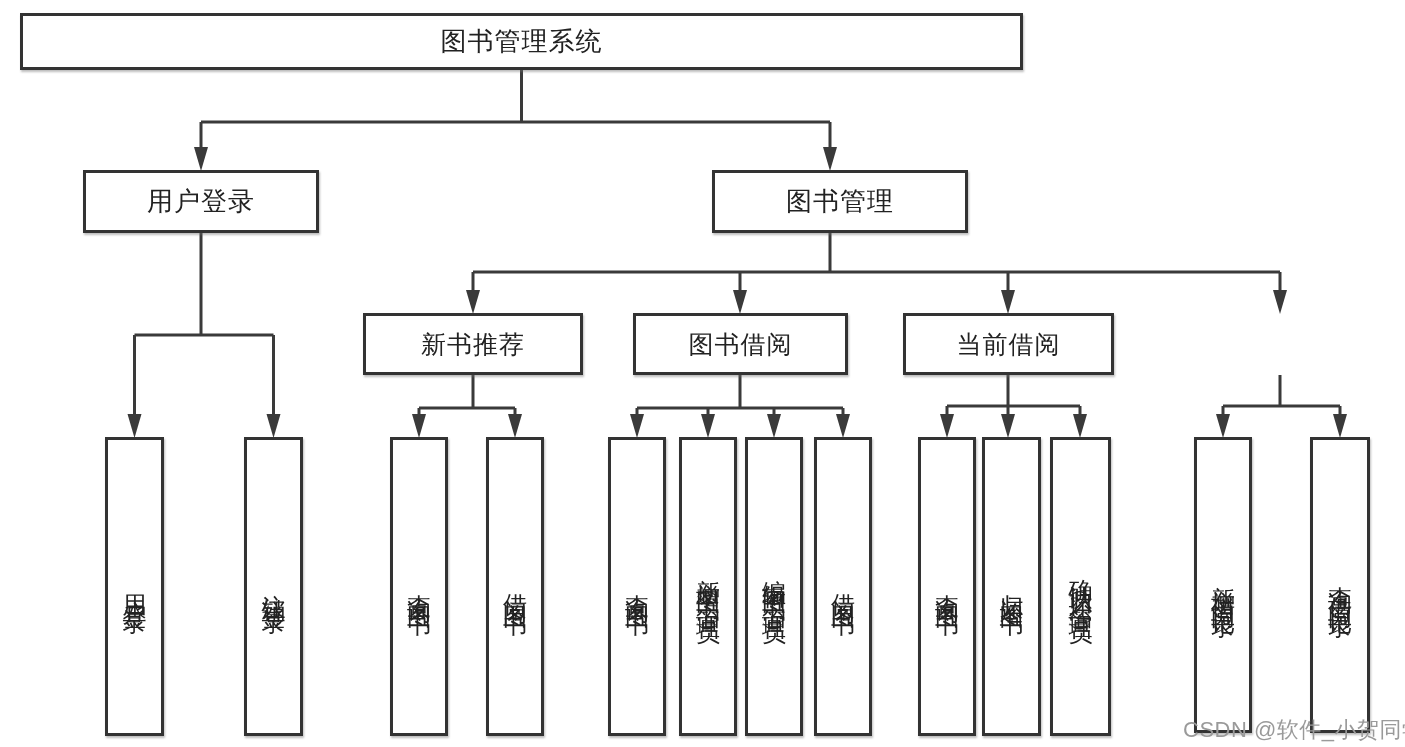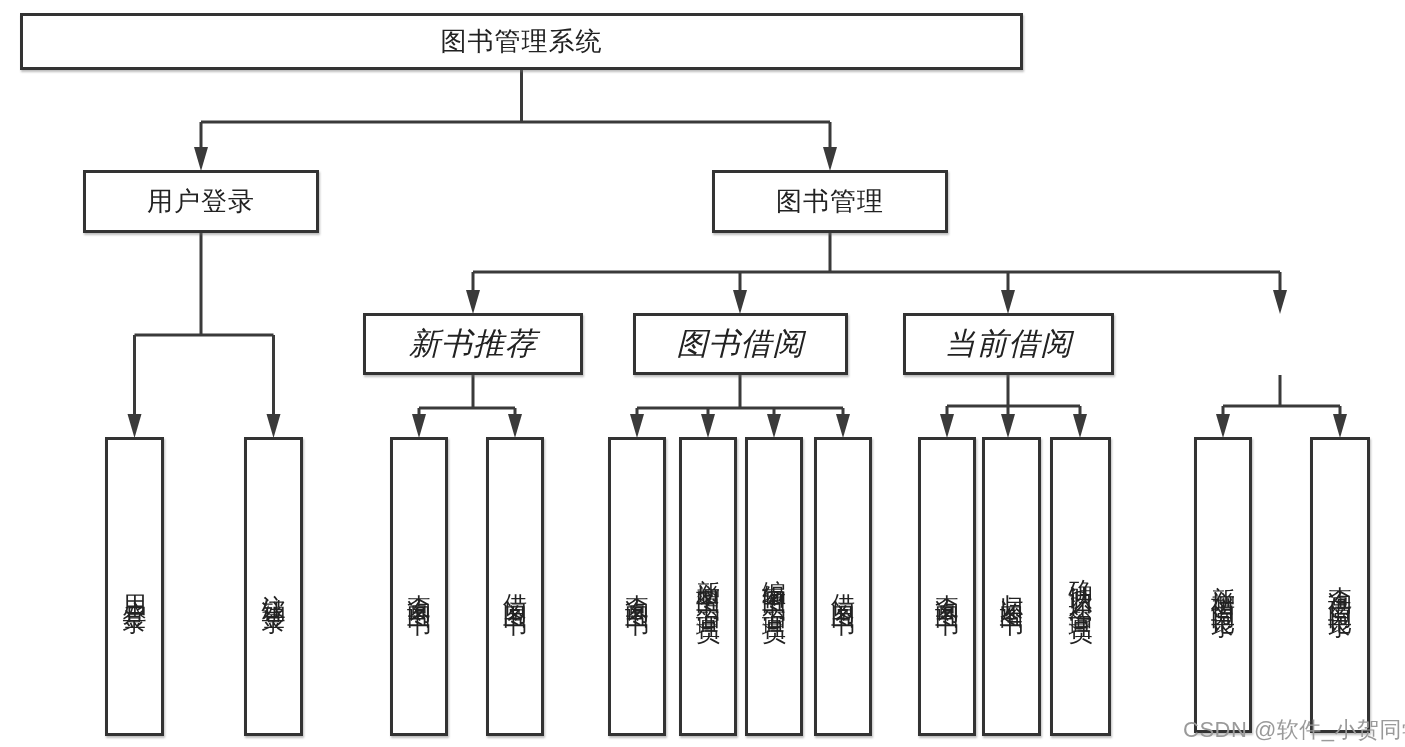--- a/index.html
+++ b/index.html
@@ -42,21 +42,21 @@
     justify-content: center;
     color: var(--text);
     box-shadow: 1px 2px 2px rgba(110,110,110,0.45);
   }
   .node span {
     white-space: nowrap;
     letter-spacing: 1px;
   }
   .node.lv1 span { font-size: 26px; }
   .node.lv2 span { font-size: 26px; }
-  .node.lv3 span { font-size: 31px; font-style: italic; }
+  .node.lv3 span { font-size: 25px; }
   .node.leaf span {
     writing-mode: vertical-rl;
     text-orientation: mixed;
     font-size: 24px;
     letter-spacing: 6px;
     white-space: nowrap;
     line-height: 1;
   }
   .watermark {
     position: absolute;
@@ -110,21 +110,21 @@
     <polygon points="1333,414 1347,414 1340,438"></polygon>
   </svg>
 
   <div class="node lv1" style="left:20px;top:13px;width:1003px;height:57px">
     <span>图书管理系统</span>
   </div>
 
   <div class="node lv2" style="left:83px;top:170px;width:236px;height:63px">
     <span>用户登录</span>
   </div>
-  <div class="node lv2" style="left:712px;top:170px;width:236px;height:63px">
+  <div class="node lv2" style="left:712px;top:170px;width:256px;height:63px">
     <span>图书管理</span>
   </div>
 
   <div class="node lv3" style="left:363px;top:313px;width:220px;height:62px">
     <span>新书推荐</span>
   </div>
   <div class="node lv3" style="left:633px;top:313px;width:215px;height:62px">
     <span>图书借阅</span>
   </div>
   <div class="node lv3" style="left:903px;top:313px;width:211px;height:62px">

